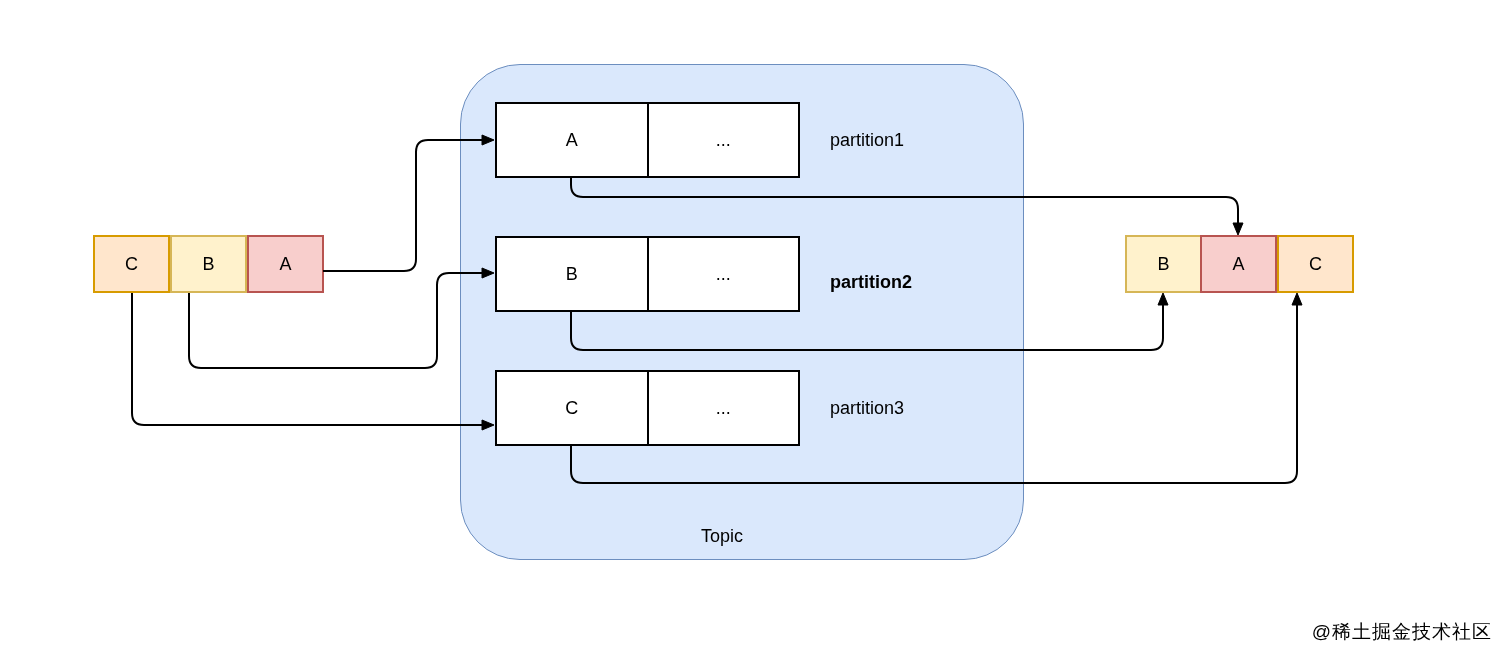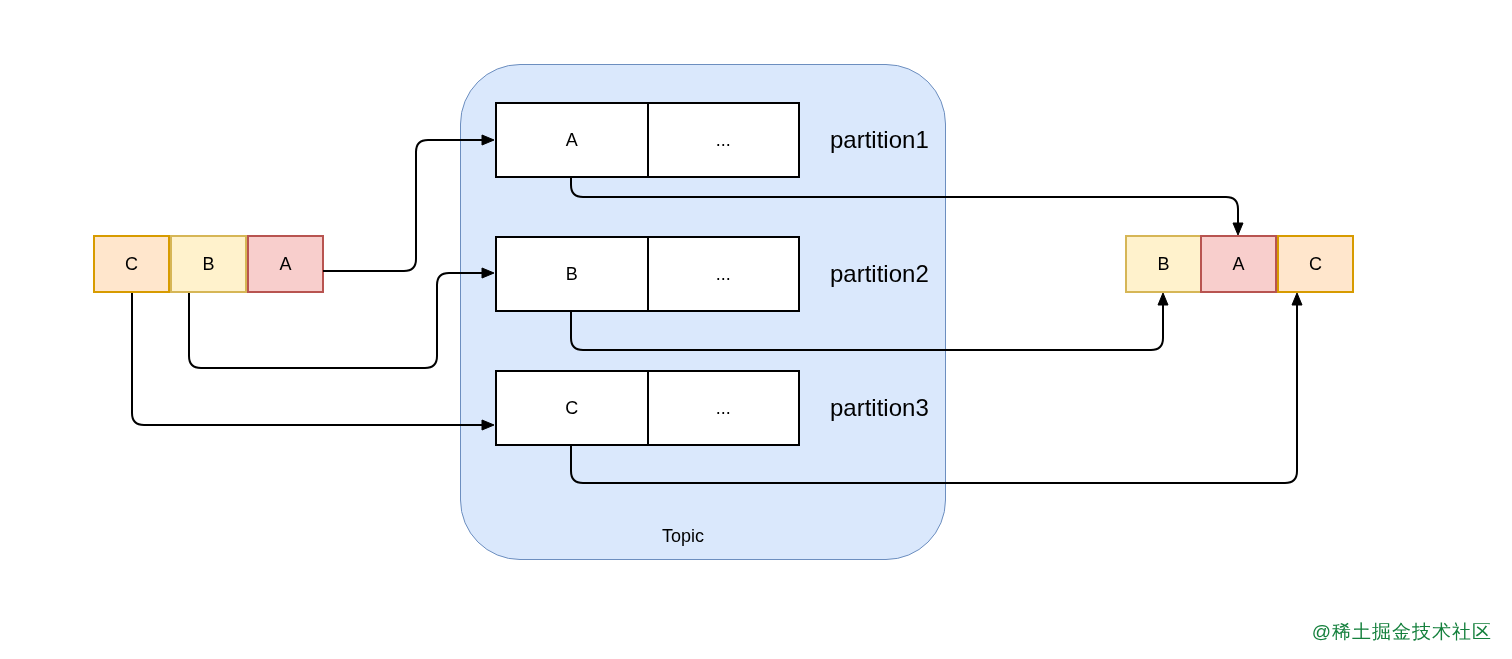--- a/index.html
+++ b/index.html
@@ -8,21 +8,21 @@
     width: 1512px;
     height: 659px;
     background: #ffffff;
     font-family: "Liberation Sans", sans-serif;
     overflow: hidden;
   }
   
   .topic {
     position: absolute;
     left: 460px; top: 64px;
-    width: 486px; height: 496px;
+    width: 564px; height: 496px;
     background: #dae8fc;
     border: 1.5px solid #6c8ebf;
     border-radius: 60px;
     box-sizing: border-box;
   }
   .topic-label {
     position: absolute;
     left: 0; right: 40px; bottom: 12px;
     text-align: center;
     font-size: 18px;
@@ -45,24 +45,24 @@
     flex: 1;
     display: flex; align-items: center; justify-content: center;
     font-size: 18px; color: #000000;
   }
   .partition .slot.head { border-right: 2px solid #000000; }
   .partition-label {
     position: absolute;
     left: 830px;
     width: 120px; height: 76px;
     display: flex; align-items: center;
-    font-size: 24px; color: #000000;
+    font-size: 18px; color: #000000;
   }
   .pl1 { top: 102px; }
-  .pl2 { top: 236px; }
+  .pl2 { top: 244px; font-weight: bold; }
   .pl3 { top: 370px; text-align: right; }
   
   .cell {
     position: absolute;
     top: 235px;
     width: 77px; height: 58px;
     box-sizing: border-box;
     display: flex; align-items: center; justify-content: center;
     font-size: 18px; color: #000000;
   }
@@ -85,21 +85,21 @@
   svg.arrows path.flow {
     fill: none;
     stroke: #000000;
     stroke-width: 2px;
   }
   
   .watermark {
     position: absolute;
     right: 20px; bottom: 14px;
     font-size: 19px;
-    color: #15803d;
+    color: #000000;
     letter-spacing: 1px;
   }
 </style>
 </head>
 <body>
 
 <div class="canvas">
 
   <div class="topic">
     <div class="topic-label">Topic</div>

